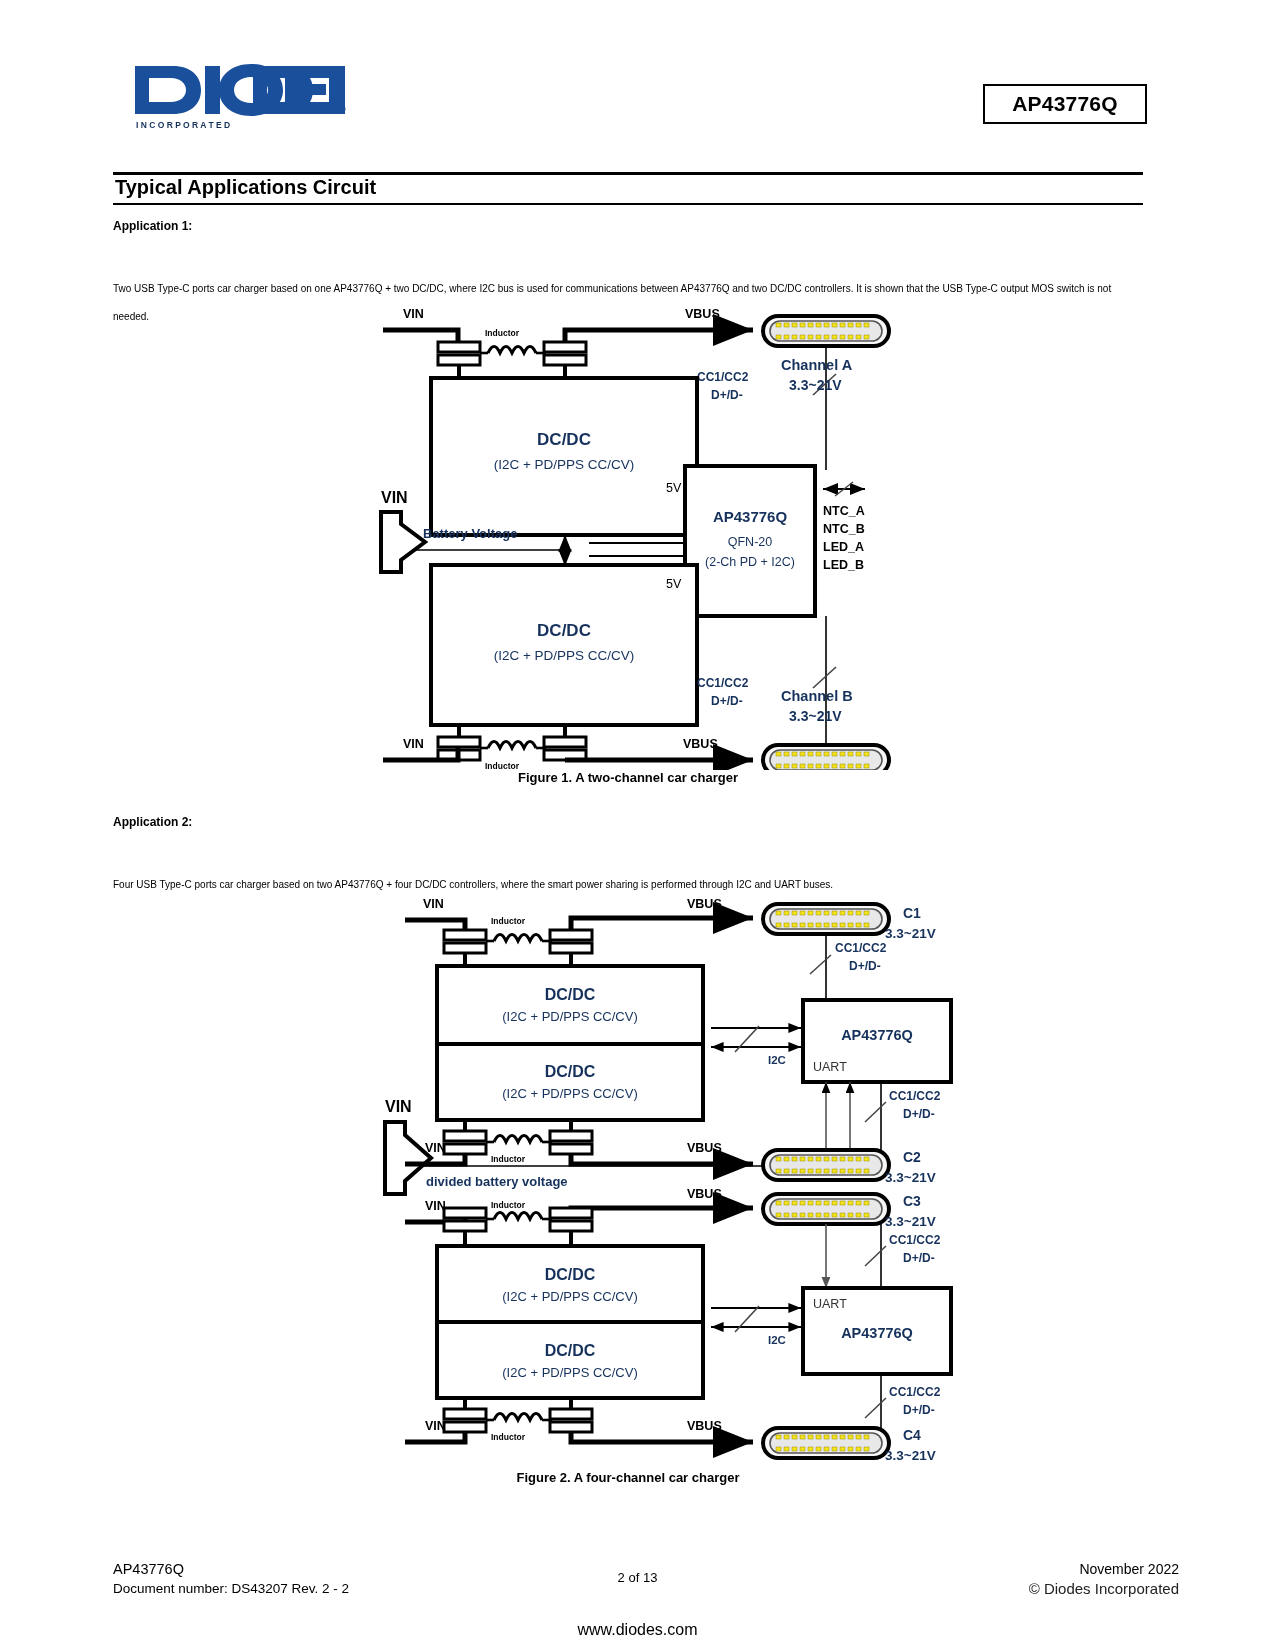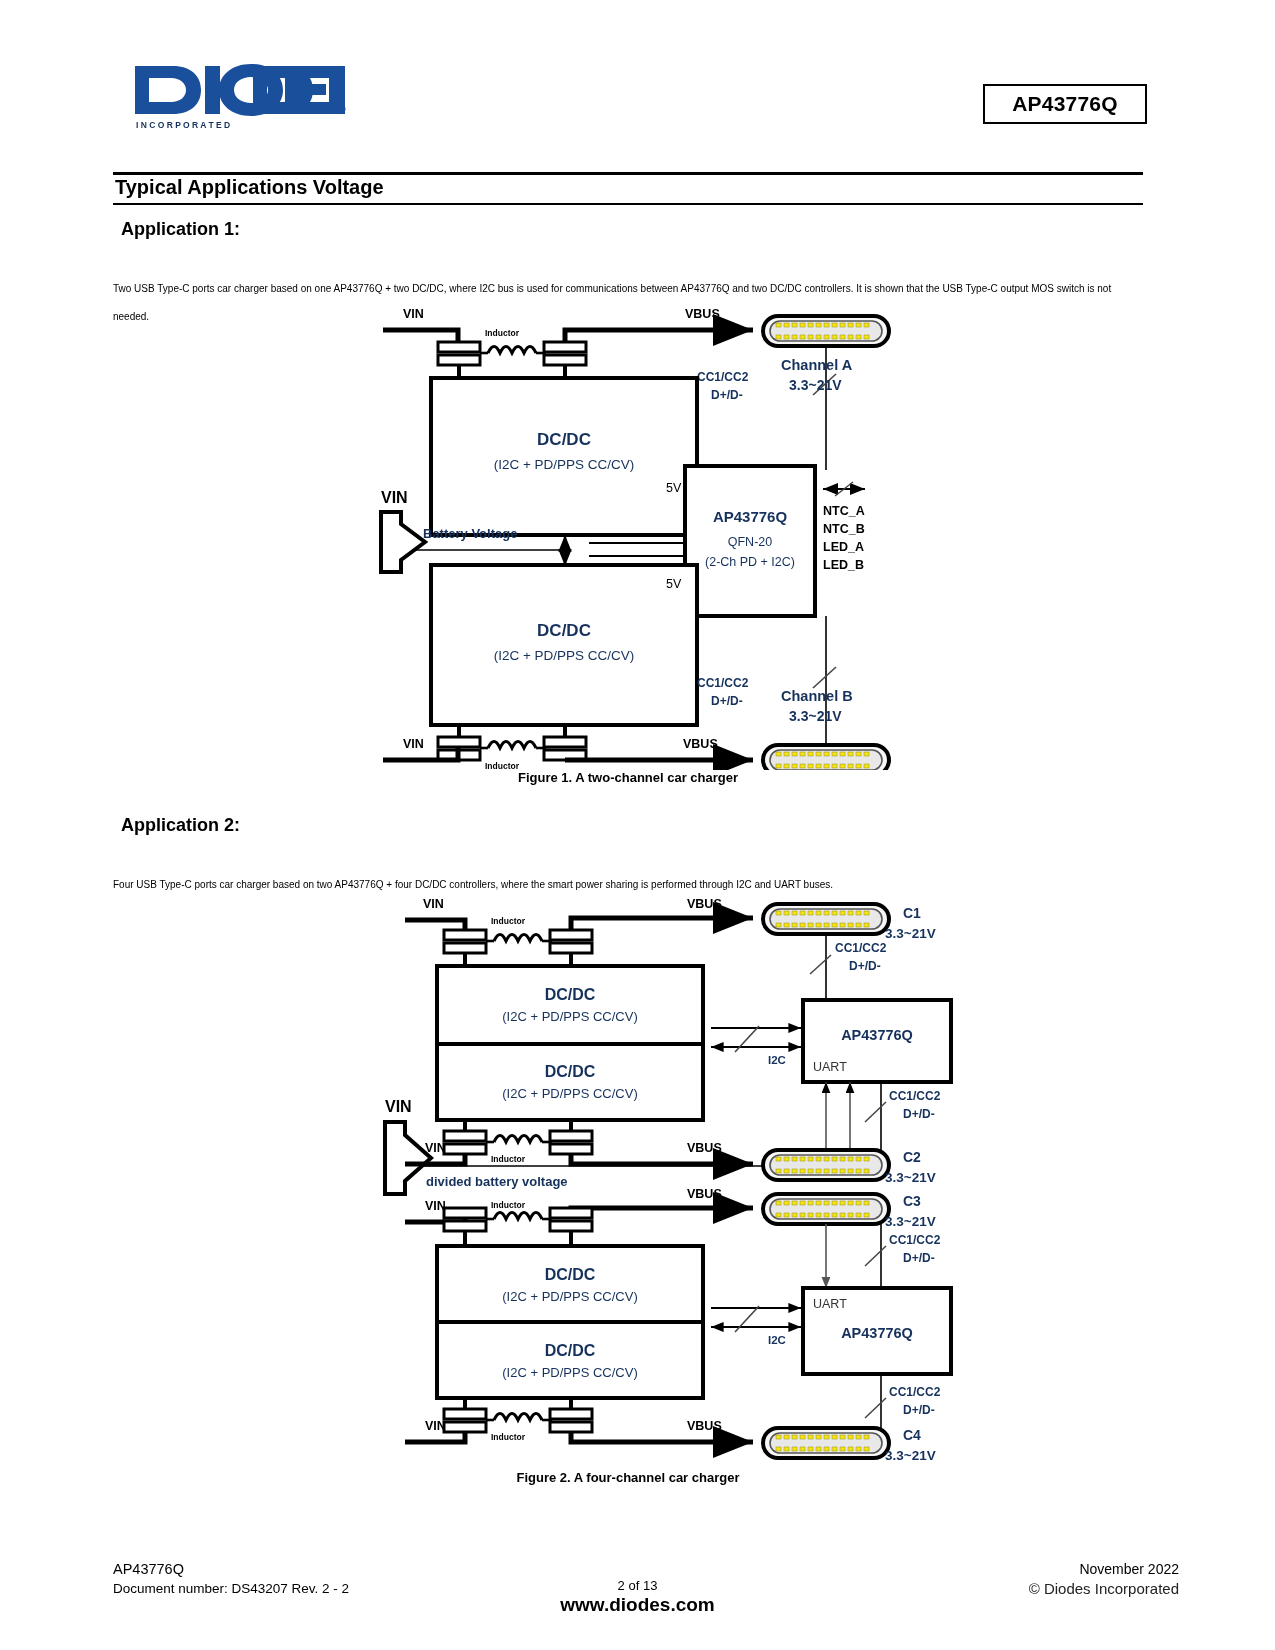--- a/index.html
+++ b/index.html
@@ -13,34 +13,34 @@
   .partbox{position:absolute;left:983px;top:84px;width:160px;height:36px;border:2px solid #000;
            display:flex;align-items:center;justify-content:center;}
   .partbox span{font-size:21px;font-weight:bold;letter-spacing:.2px;}
 
   
   .rule-top{position:absolute;left:113px;top:172px;width:1030px;height:3px;background:#000;}
   .sec-title{position:absolute;left:115px;top:176px;font-size:20px;font-weight:bold;}
   .rule-bot{position:absolute;left:113px;top:203px;width:1030px;height:2px;background:#000;}
 
   
-  .app-label{position:absolute;font-size:18px;font-weight:bold;margin-left:8px;}
+  .app-label{position:absolute;font-size:12px;font-weight:bold;}
   .para{position:absolute;font-size:10px;line-height:28px;width:1030px;margin-top:33px;}
 
   
   .fig{position:absolute;text-align:right;}
   .fig svg{display:block;}
   .cap{position:absolute;width:1030px;left:113px;text-align:center;font-size:13px;font-weight:bold;}
 
   
   .footer{position:absolute;left:0;top:1560px;width:1275px;height:90px;}
   .f-left{position:absolute;left:113px;top:0;font-size:13.5px;line-height:19px;}
   .f-left .big{font-size:14.5px;}
-  .f-mid{position:absolute;left:0;top:16px;width:1275px;text-align:center;font-size:13px;line-height:19px;}
-  .f-mid .site{font-weight:bold;font-size:19px;}
+  .f-mid{position:absolute;left:0;top:8px;width:1275px;text-align:center;font-size:13px;line-height:19px;}
+  .f-mid .site{font-weight:normal;font-size:16px;margin-top:33px;}
   .f-right{position:absolute;right:96px;top:0;text-align:right;font-size:13px;line-height:19px;}
   .f-right .date{font-size:14px;}
   .f-right .cr{font-size:15px;color:#222;}
 </style>
 </head>
 <body>
 
 <div class="page">
 
   <div class="header">
@@ -65,21 +65,21 @@
           <text x="3" y="66">I  N  C  O  R  P  O  R  A  T  E  D</text>
         </g>
       </svg>
     </div>
     <div class="partbox">
       <span>AP43776Q</span>
     </div>
   </div>
 
   <div class="rule-top"></div>
-  <div class="sec-title">Typical Applications Voltage</div>
+  <div class="sec-title">Typical Applications Circuit</div>
   <div class="rule-bot"></div>
 
   <div class="app-label" style="left:113px;top:219px;">Application 1:</div>
   <div class="para" style="left:113px;top:242px;">Two USB Type-C ports car charger based on one AP43776Q + two DC/DC, where I2C bus is used for communications between AP43776Q and two DC/DC controllers. It is shown that the USB Type-C output MOS switch is not needed.</div>
 
   <div class="fig" style="left:113px;top:300px;">
     <svg width="1030" height="470" viewBox="0 0 1030 470">
       <defs>
         <marker id="ah" markerWidth="9" markerHeight="9" refX="8" refY="3.2" orient="auto">
           <path d="M0,0 L8,3.2 L0,6.4 z" fill="#000"></path>

